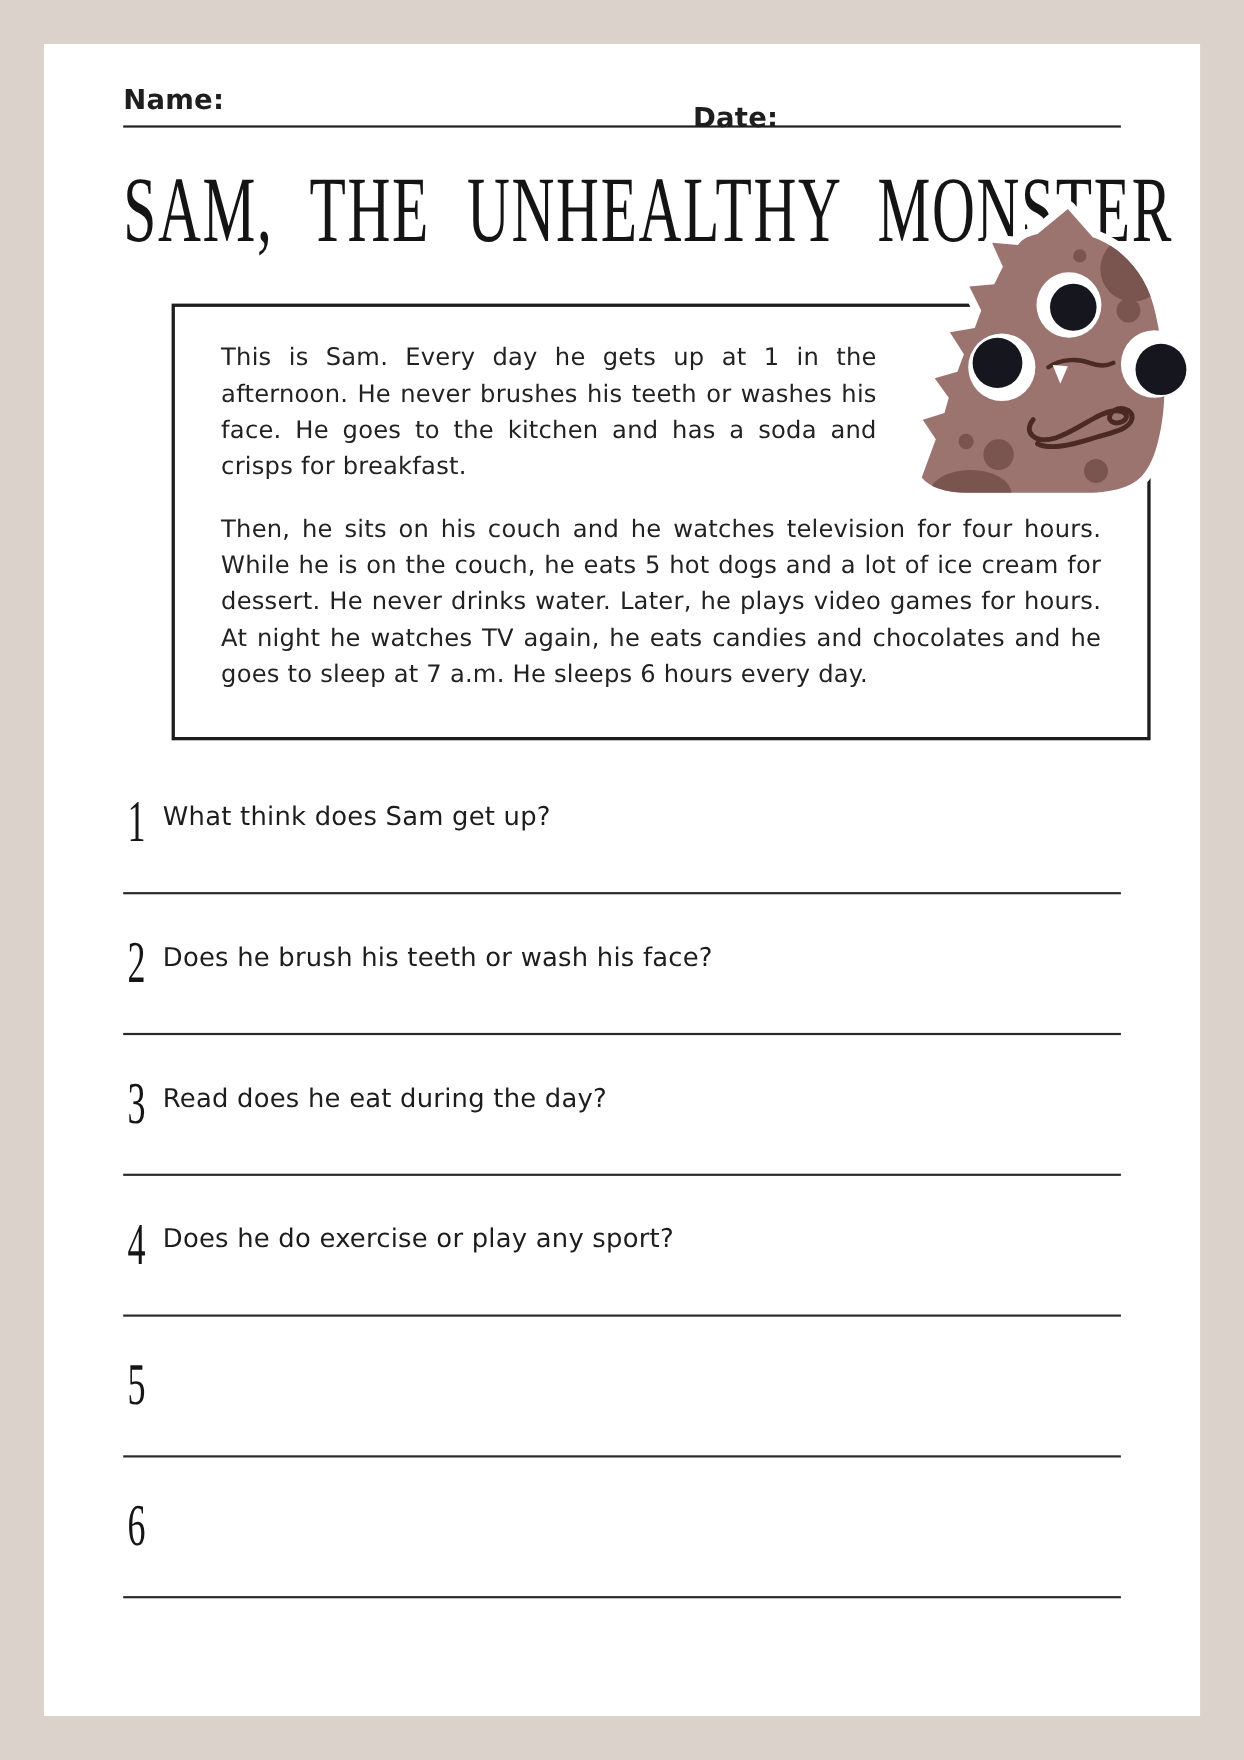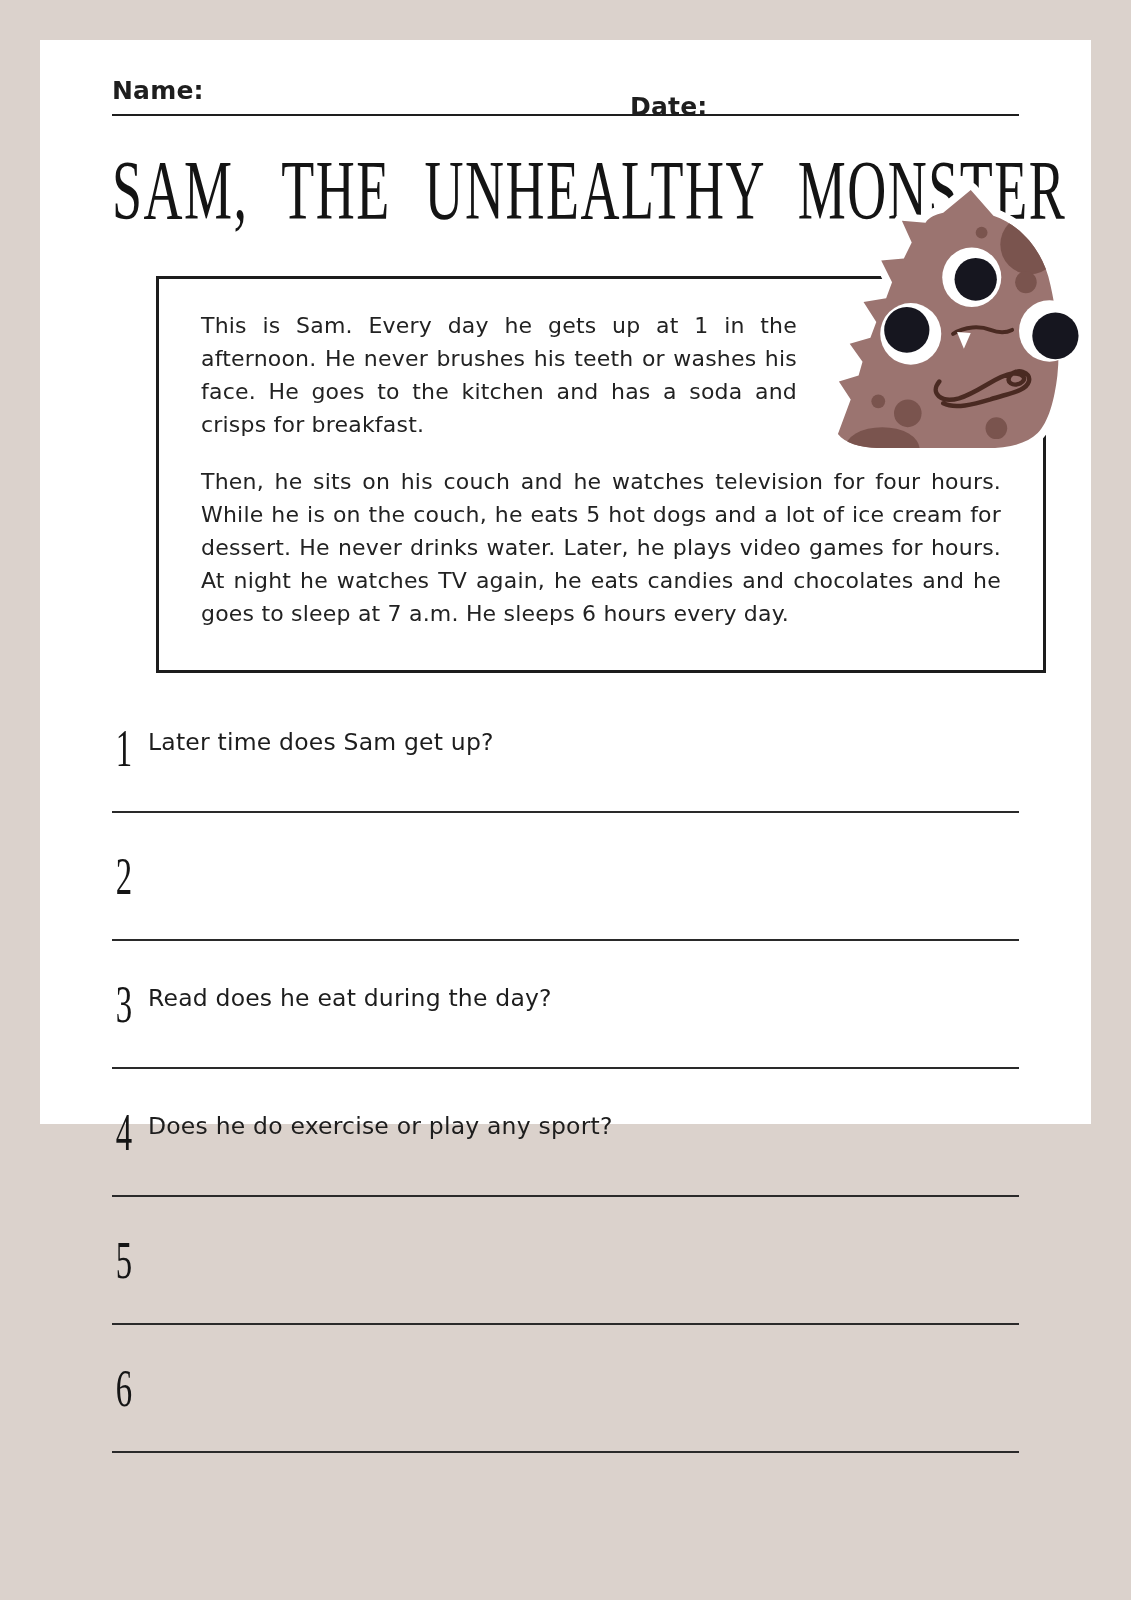--- a/index.html
+++ b/index.html
@@ -3,21 +3,21 @@
 <meta charset="utf-8">
 <style>
   :root{
     --frame:#dbd2cc; --paper:#ffffff; --ink:#1e1e1e; --rule:#2a2a2a;
     --monster-body:#9b7470; --monster-spot:#7a544e; --monster-detail:#4a2a22; --monster-pupil:#16161f;
   }
   *{margin:0;padding:0;box-sizing:border-box;}
   html,body{width:1131px;height:1600px;}
   body{background:var(--frame); position:relative; font-family:"DejaVu Sans", sans-serif; color:var(--ink);}
   .paper{
-    position:absolute; left:40px; top:40px; width:1051px; height:1084px;
+    position:absolute; left:40px; top:40px; width:1051px; height:1520px;
     background:var(--paper); padding:36px 72px 12px 72px;
   }
   
   .header{position:relative; height:32px; font-size:25px; font-weight:bold; letter-spacing:.2px;}
   .header .date{position:absolute; left:518px; top:16px;}
   .header-rule{border-bottom:2px solid var(--ink); margin-top:6px;}
   
   .title-wrap{margin-top:32px; height:92px; overflow:visible;text-align:center;}
   .title{
     font-family:"Liberation Serif", serif; font-weight:normal; font-size:72px; line-height:1;
@@ -108,28 +108,29 @@
 
       <path d="M108 196 C98 208 110 218 128 213 C150 206 166 190 182 188 C194 187 198 194 190 198 C183 201 175 197 180 190 C186 182 202 186 199 196 C196 206 178 208 160 214 C143 219 124 224 112 218" style="fill:none;stroke:var(--monster-detail,#4a2a22);stroke-width:4.5;stroke-linecap:round"></path>
     </svg>
   </div>
 
   <div class="questions">
 
     <div class="q">
       <div class="q-row">
         <span class="qnum">1</span>
-        <span class="qtext">Later time does Sam get up?</span>
+        <span class="qtext">What think does Sam get up?</span>
       </div>
       <div class="q-line"></div>
     </div>
 
     <div class="q">
       <div class="q-row">
         <span class="qnum">2</span>
+        <span class="qtext">Does he brush his teeth or wash his face?</span>
       </div>
       <div class="q-line"></div>
     </div>
 
     <div class="q">
       <div class="q-row">
         <span class="qnum">3</span>
         <span class="qtext">Read does he eat during the day?</span>
       </div>
       <div class="q-line"></div>

